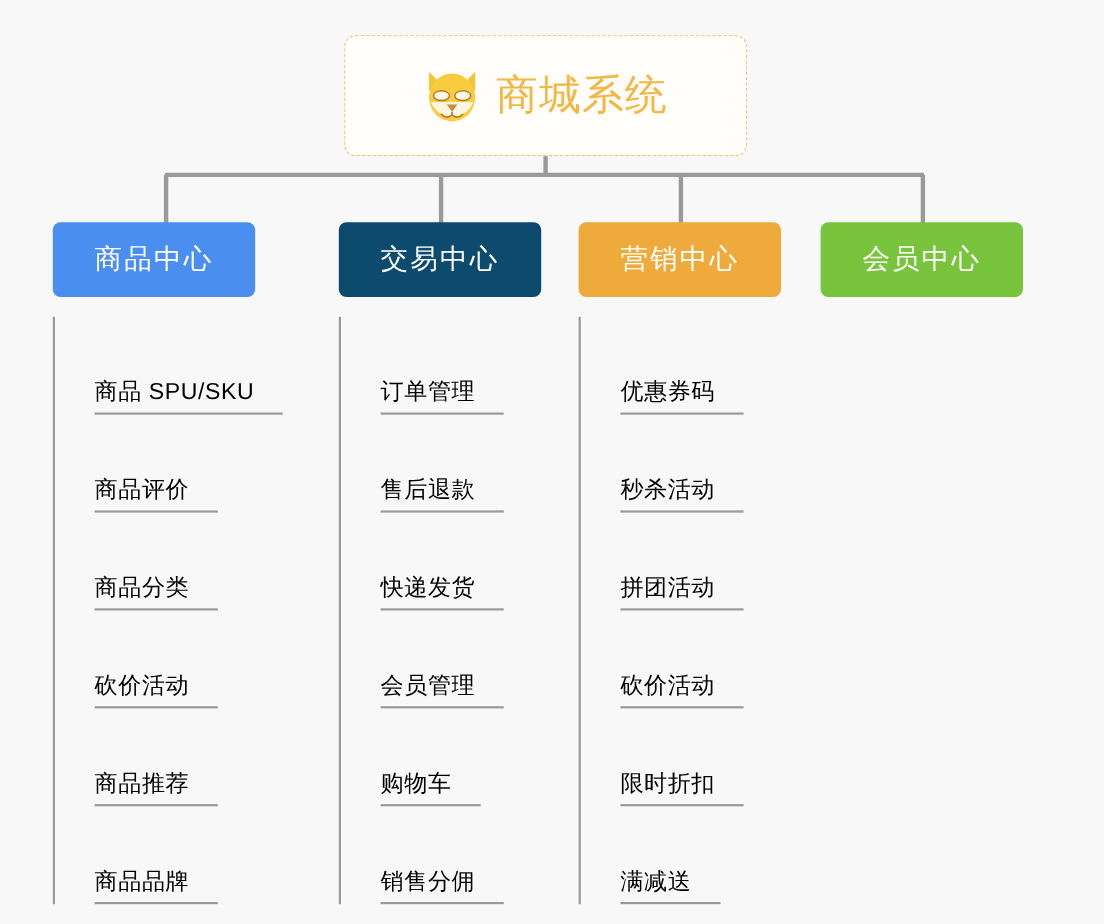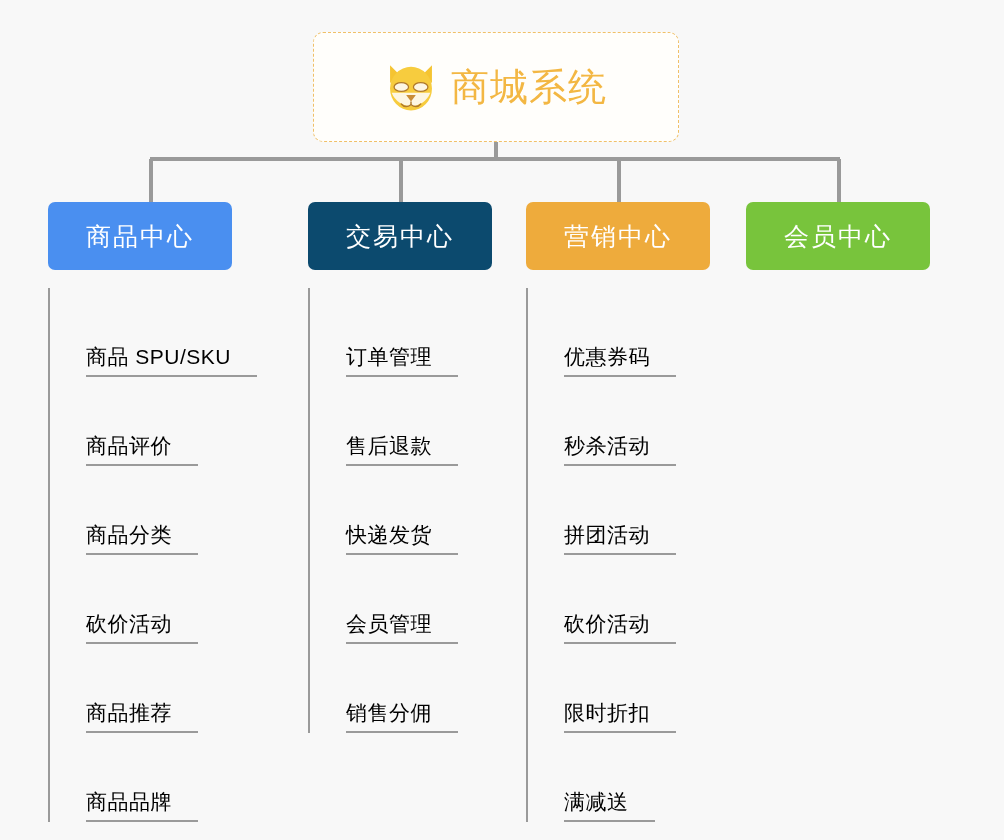--- a/index.html
+++ b/index.html
@@ -175,20 +175,23 @@
         <div class="leaf-item">
             <span class="leaf-label">售后退款</span>
           </div>
         <div class="leaf-item">
             <span class="leaf-label">快递发货</span>
           </div>
         <div class="leaf-item">
             <span class="leaf-label">会员管理</span>
           </div>
         <div class="leaf-item">
+            <span class="leaf-label">购物车</span>
+          </div>
+        <div class="leaf-item">
             <span class="leaf-label">销售分佣</span>
           </div>
       </div>
     </div>
 
     <div class="column col-2">
       <div class="cat-box" style="background:#eeab3c;">
         <span>营销中心</span>
       </div>
       <div class="leaf-list">

